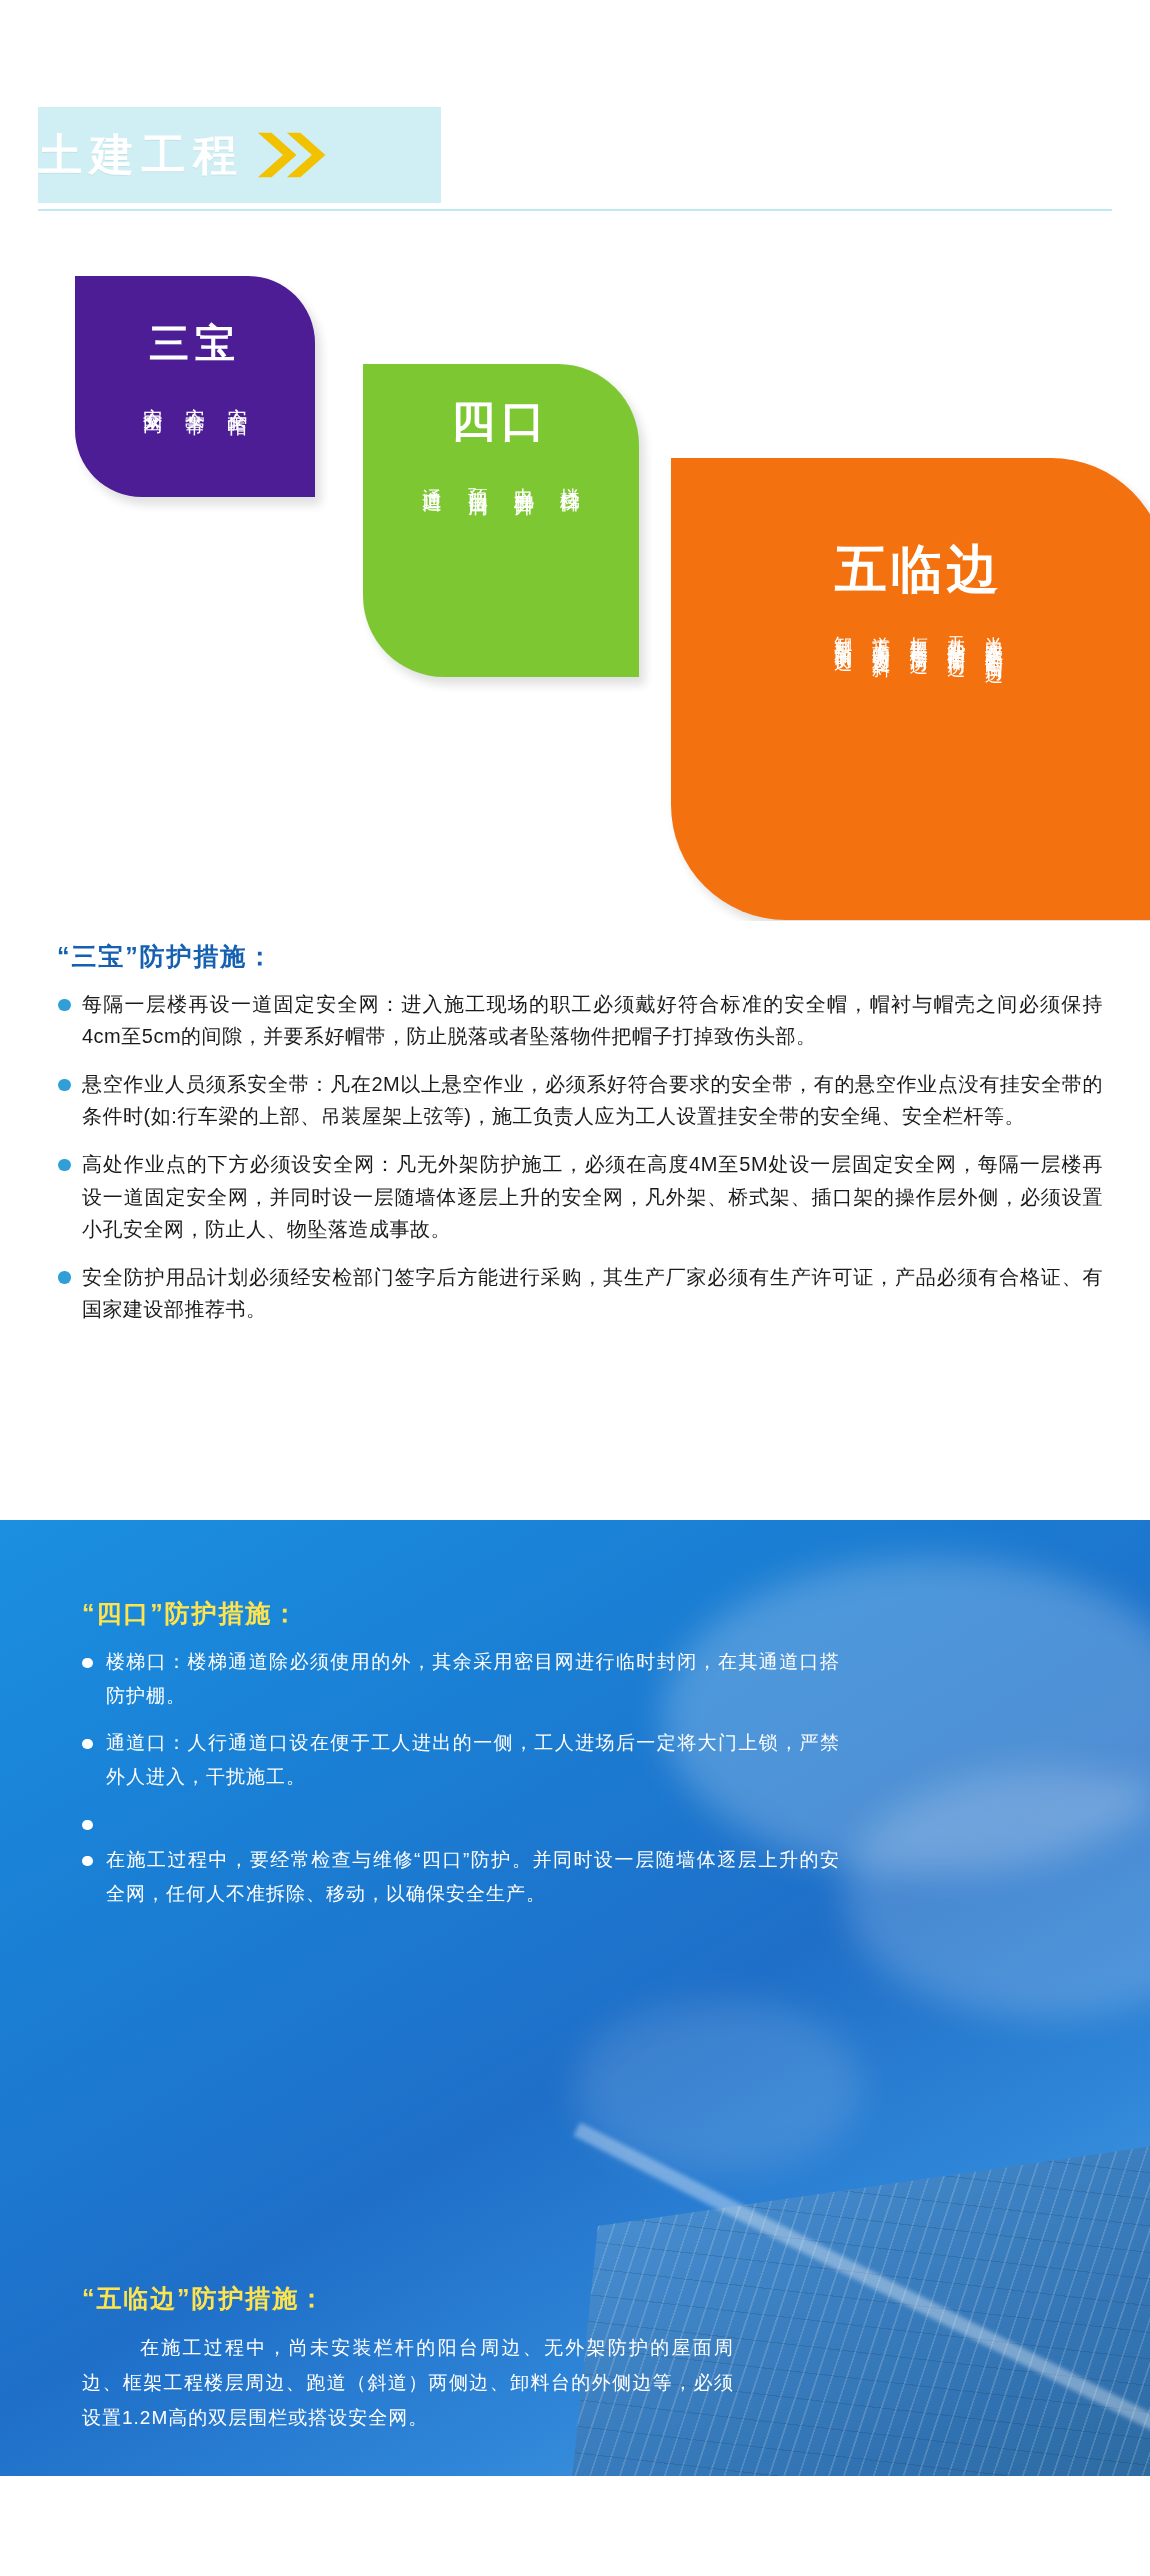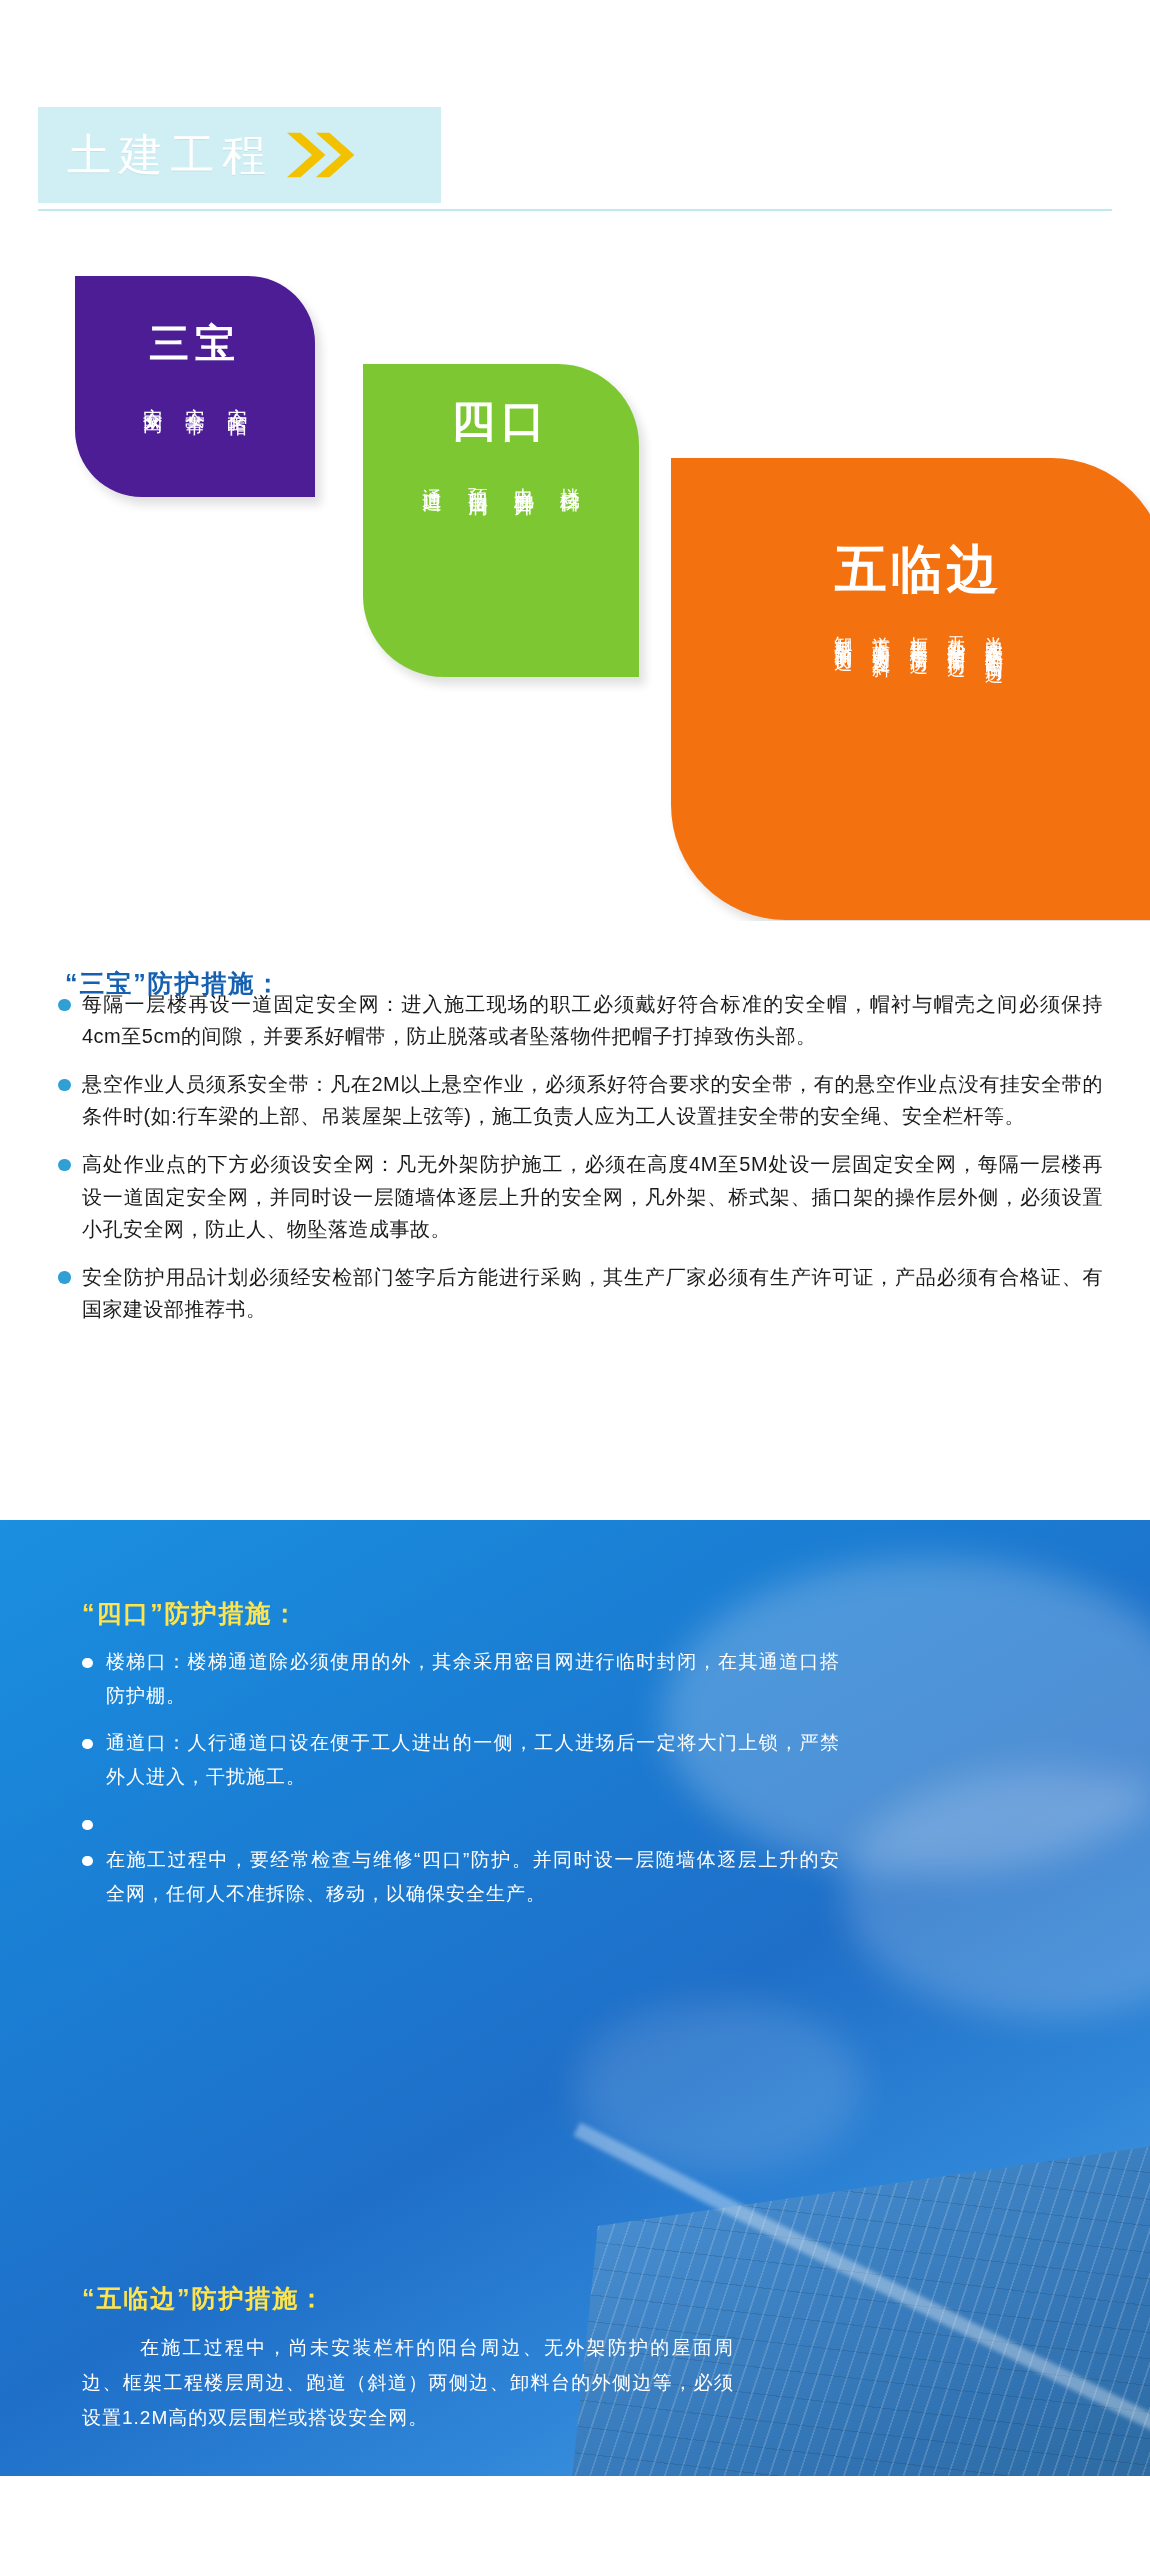--- a/index.html
+++ b/index.html
@@ -14,22 +14,21 @@
   .header-rule {
     position:absolute; left:38px; top:209px; width:1074px; height:1.9px;
     background:#bfe8ef;
   }
   .title-box {
     position:absolute; left:38px; top:107px; width:403px; height:96px;
     background:#cfeff5;
     display:flex; align-items:center;
   }
   .title-text {
-    font-size:44px; letter-spacing:7.7px; color:#ffffff; font-weight:normal;
-    margin-left:29px;
+    font-size:44px; letter-spacing:7.7px; color:#ffffff; font-weight:bold;
     text-shadow:0 1px 0 rgba(0,0,0,0.06);
   }
   .chev { margin-left:13.4px; display:flex; align-items:center; }
   .chev svg { display:block; }
 
   
   .leaf {
     position:absolute;
     color:#ffffff;
     box-shadow:5.8px 7.7px 9.6px rgba(0,0,0,0.12);
@@ -69,21 +68,21 @@
   .leaf-green .vcols { gap:19px; }
 
   
   .sec-white {
     position:absolute; left:0; top:921px; width:1151px; height:599px;
     background:#ffffff;
   }
   .sec-head {
     color:#1560b0; font-size:25px; font-weight:bold; letter-spacing:1.9px;
   }
-  .sec-white .sec-head { position:absolute; left:65px; top:19px;margin-top:27px; }
+  .sec-white .sec-head { position:absolute; left:57px; top:19px; }
 
   .bullets { position:absolute; left:58px; top:67px; width:1045px; }
   .bullet { display:flex; margin-bottom:15.3px; }
   .dot {
     flex:0 0 auto; width:12.5px; height:12.5px; border-radius:50%;
     background:#2f9fd6; margin-top:10.5px; margin-right:11.5px;
   }
   .btext {
     font-size:20px; line-height:1.62; letter-spacing:0.5px; color:#1a1a1a;
     text-align:justify;

